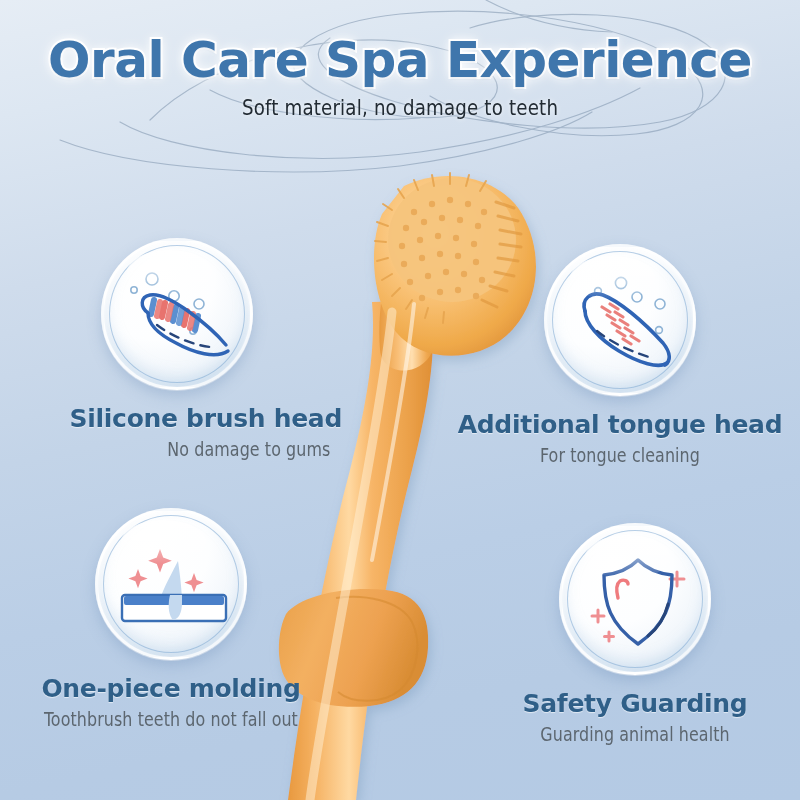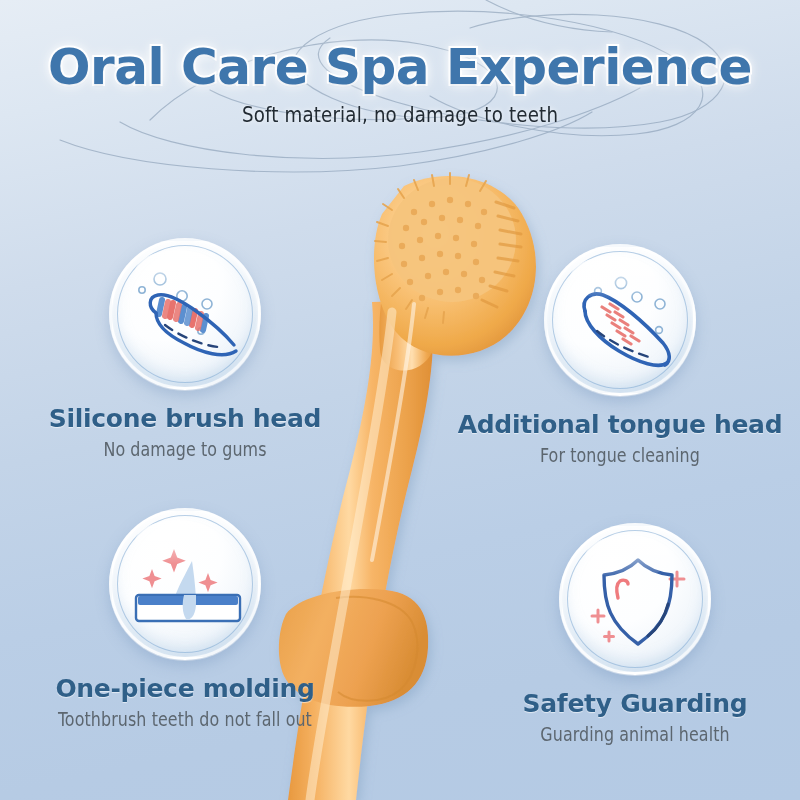--- a/index.html
+++ b/index.html
@@ -44,42 +44,42 @@
     font-weight: bold;
     font-size: 50px;
     letter-spacing: -0.5px;
     color: #3f76ac;
     -webkit-text-stroke: 4px #ffffff;
     paint-order: stroke fill;
     text-shadow:
        0 0 10px rgba(255,255,255,0.95),
        0 0 16px rgba(255,255,255,0.75),
        0 2px 2px rgba(60,95,140,0.18);
-    margin: 7px;
+    margin: 0;
     line-height: 1.05;
   }
   .sub-title {
     font-family: "DejaVu Sans Condensed", "DejaVu Sans", sans-serif;
     font-size: 22px;
     color: #222b33;
     margin: 8px 0 0 0;
     letter-spacing: 0.2px;
     text-shadow: 0 0 6px rgba(255,255,255,0.85);
     transform: scaleX(0.92);
   }
 
   
   .feature {
     position: absolute;
     width: 330px;
     text-align: center;
   }
-  .feature.f1 { left: 20px;  top: 238px; }
+  .feature.f1 { left: 12px;  top: 238px; text-align: right; }
   .feature.f2 { left: 455px; top: 244px; }
-  .feature.f3 { left: 20px;   top: 508px; }
+  .feature.f3 { left: 6px;   top: 508px; }
   .feature.f4 { left: 470px; top: 523px; }
 
   .badge {
     position: relative;
     width: 152px;
     height: 152px;
     margin: 0 auto;
     border-radius: 50%;
     background:
       radial-gradient(circle at 34% 26%, #ffffff 0%, #fdfeff 42%, #f1f6fb 68%, #dde9f4 88%, #cddff0 100%);

